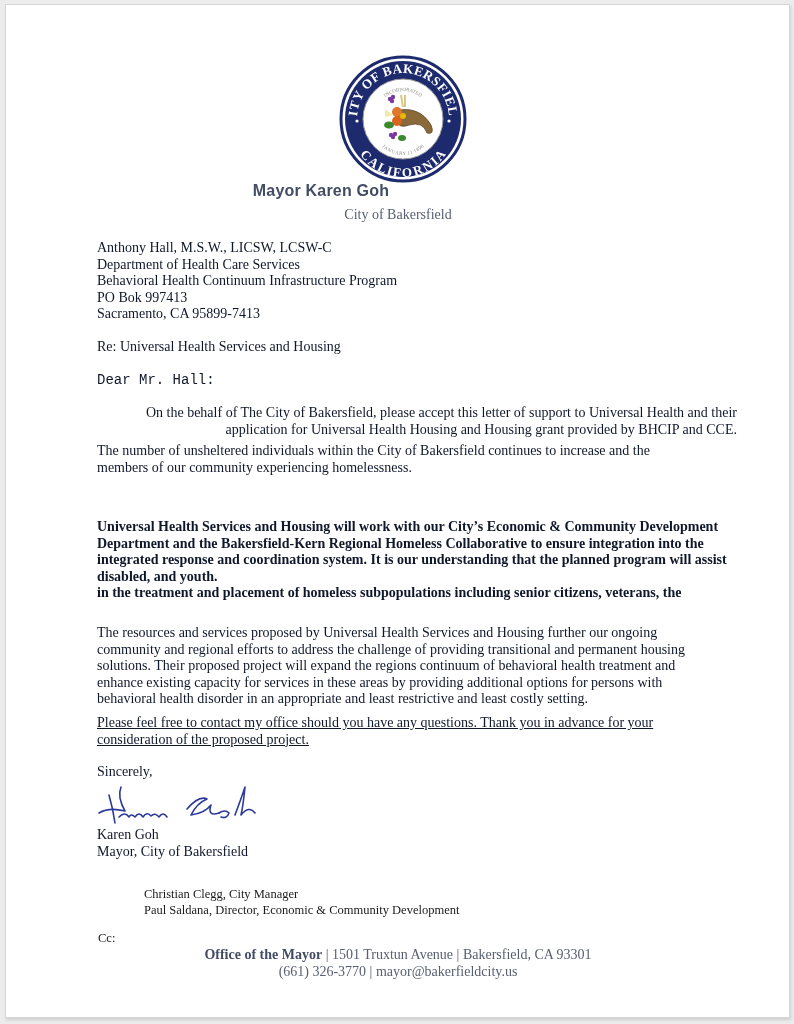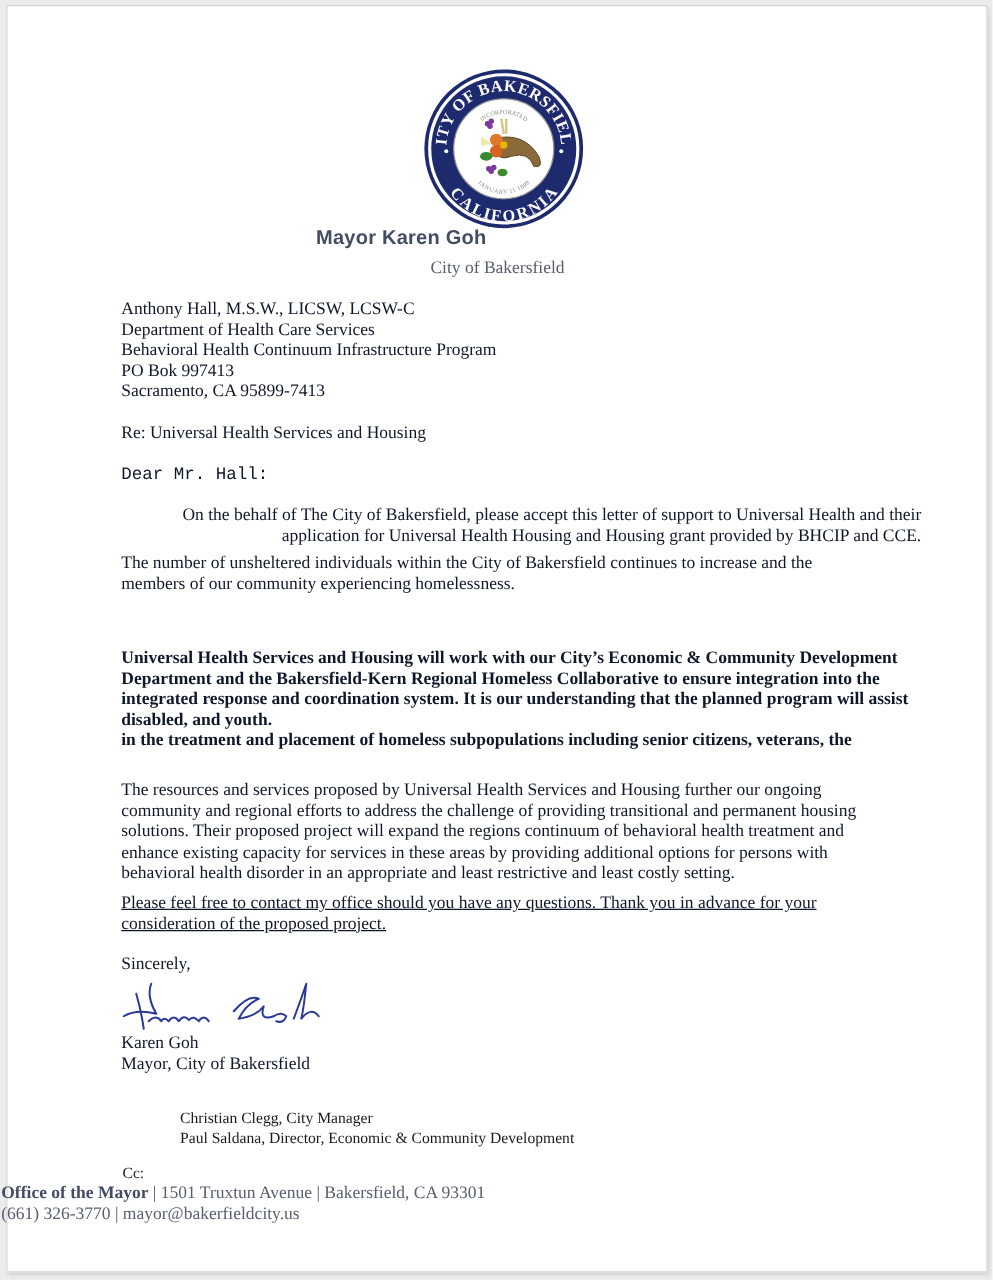--- a/index.html
+++ b/index.html
@@ -26,21 +26,21 @@
     .body-text {
       position: absolute; left: 97px; width: 640px; color: #0f172a;
       font-size: 14px; line-height: 16.6px;
     }
     .body-text .line { display: block; white-space: nowrap; }
     .signature { position: absolute; left: 94px; top: 782px; width: 170px; height: 44px; }
     .cc-label { position: absolute; left: 97px; top: 886px; font-size: 12.5px; color: #1a1a1a; margin-top: 44px; }
     .cc-list { position: absolute; left: 143px; top: 886px; font-size: 12.5px; line-height: 15.5px; color: #1a1a1a; }
     .cc-list span { display: block; white-space: nowrap; }
     .footer {
-      position: absolute; left: 0; width: 794px; top: 945px; text-align: left;
+      position: absolute; left: 0; width: 794px; top: 945px; text-align: center;
       color: #565e70; font-size: 14px; line-height: 17px;
     }
     .footer b { color: #424c64; }
   </style>
 </head>
 <body>
 
 <div class="page">
 
   <svg class="seal" viewBox="0 0 128 128">

